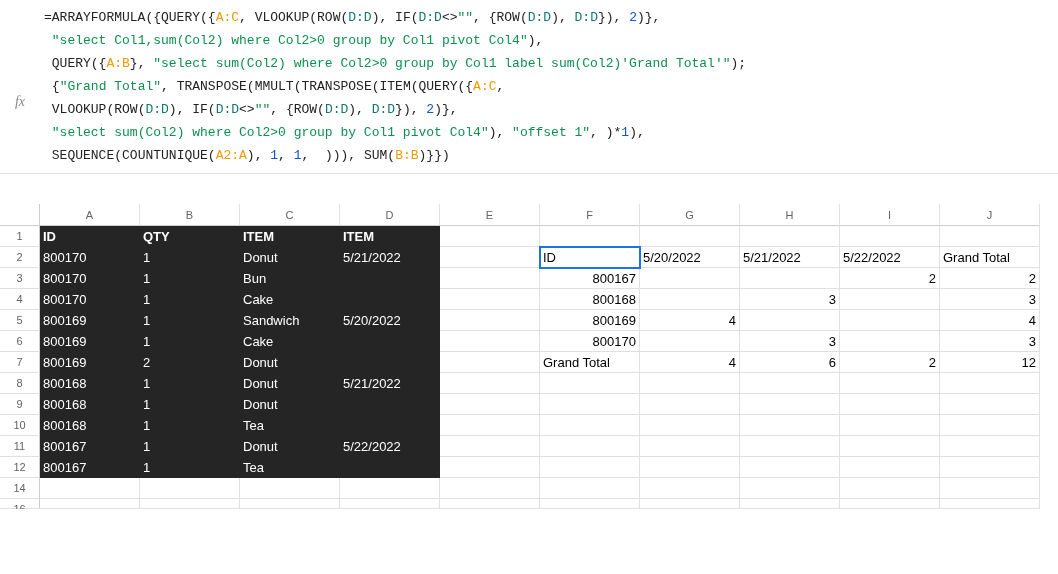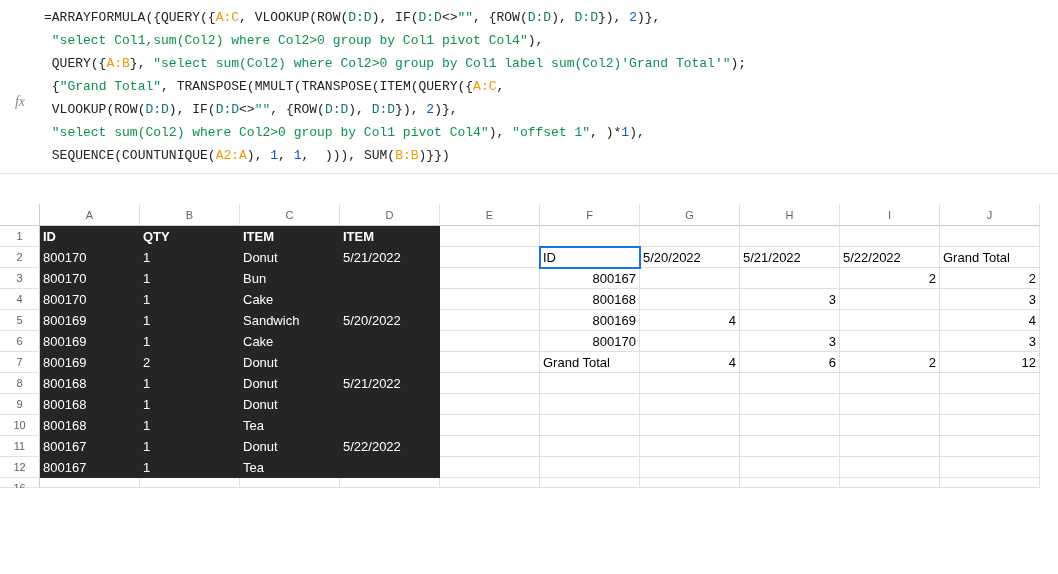--- a/index.html
+++ b/index.html
@@ -309,20 +309,33 @@
       <div class="cell cC dark">Tea</div>
       <div class="cell cD dark"></div>
       <div class="cell cE"></div>
       <div class="cell cF"></div>
       <div class="cell cG"></div>
       <div class="cell cH"></div>
       <div class="cell cI"></div>
       <div class="cell cJ"></div>
     </div>
 
+    <div class="row">
+      <div class="rowhdr">14</div>
+      <div class="cell cA"></div>
+        <div class="cell cB"></div>
+        <div class="cell cC"></div>
+        <div class="cell cD"></div>
+        <div class="cell cE"></div>
+        <div class="cell cF"></div>
+        <div class="cell cG"></div>
+        <div class="cell cH"></div>
+        <div class="cell cI"></div>
+        <div class="cell cJ"></div>
+    </div>
     <div class="row" style="height:10px; overflow:hidden;">
       <div class="rowhdr" style="height:10px;line-height:21px;">16</div>
       <div class="cell cA"></div>
         <div class="cell cB"></div>
         <div class="cell cC"></div>
         <div class="cell cD"></div>
         <div class="cell cE"></div>
         <div class="cell cF"></div>
         <div class="cell cG"></div>
         <div class="cell cH"></div>

